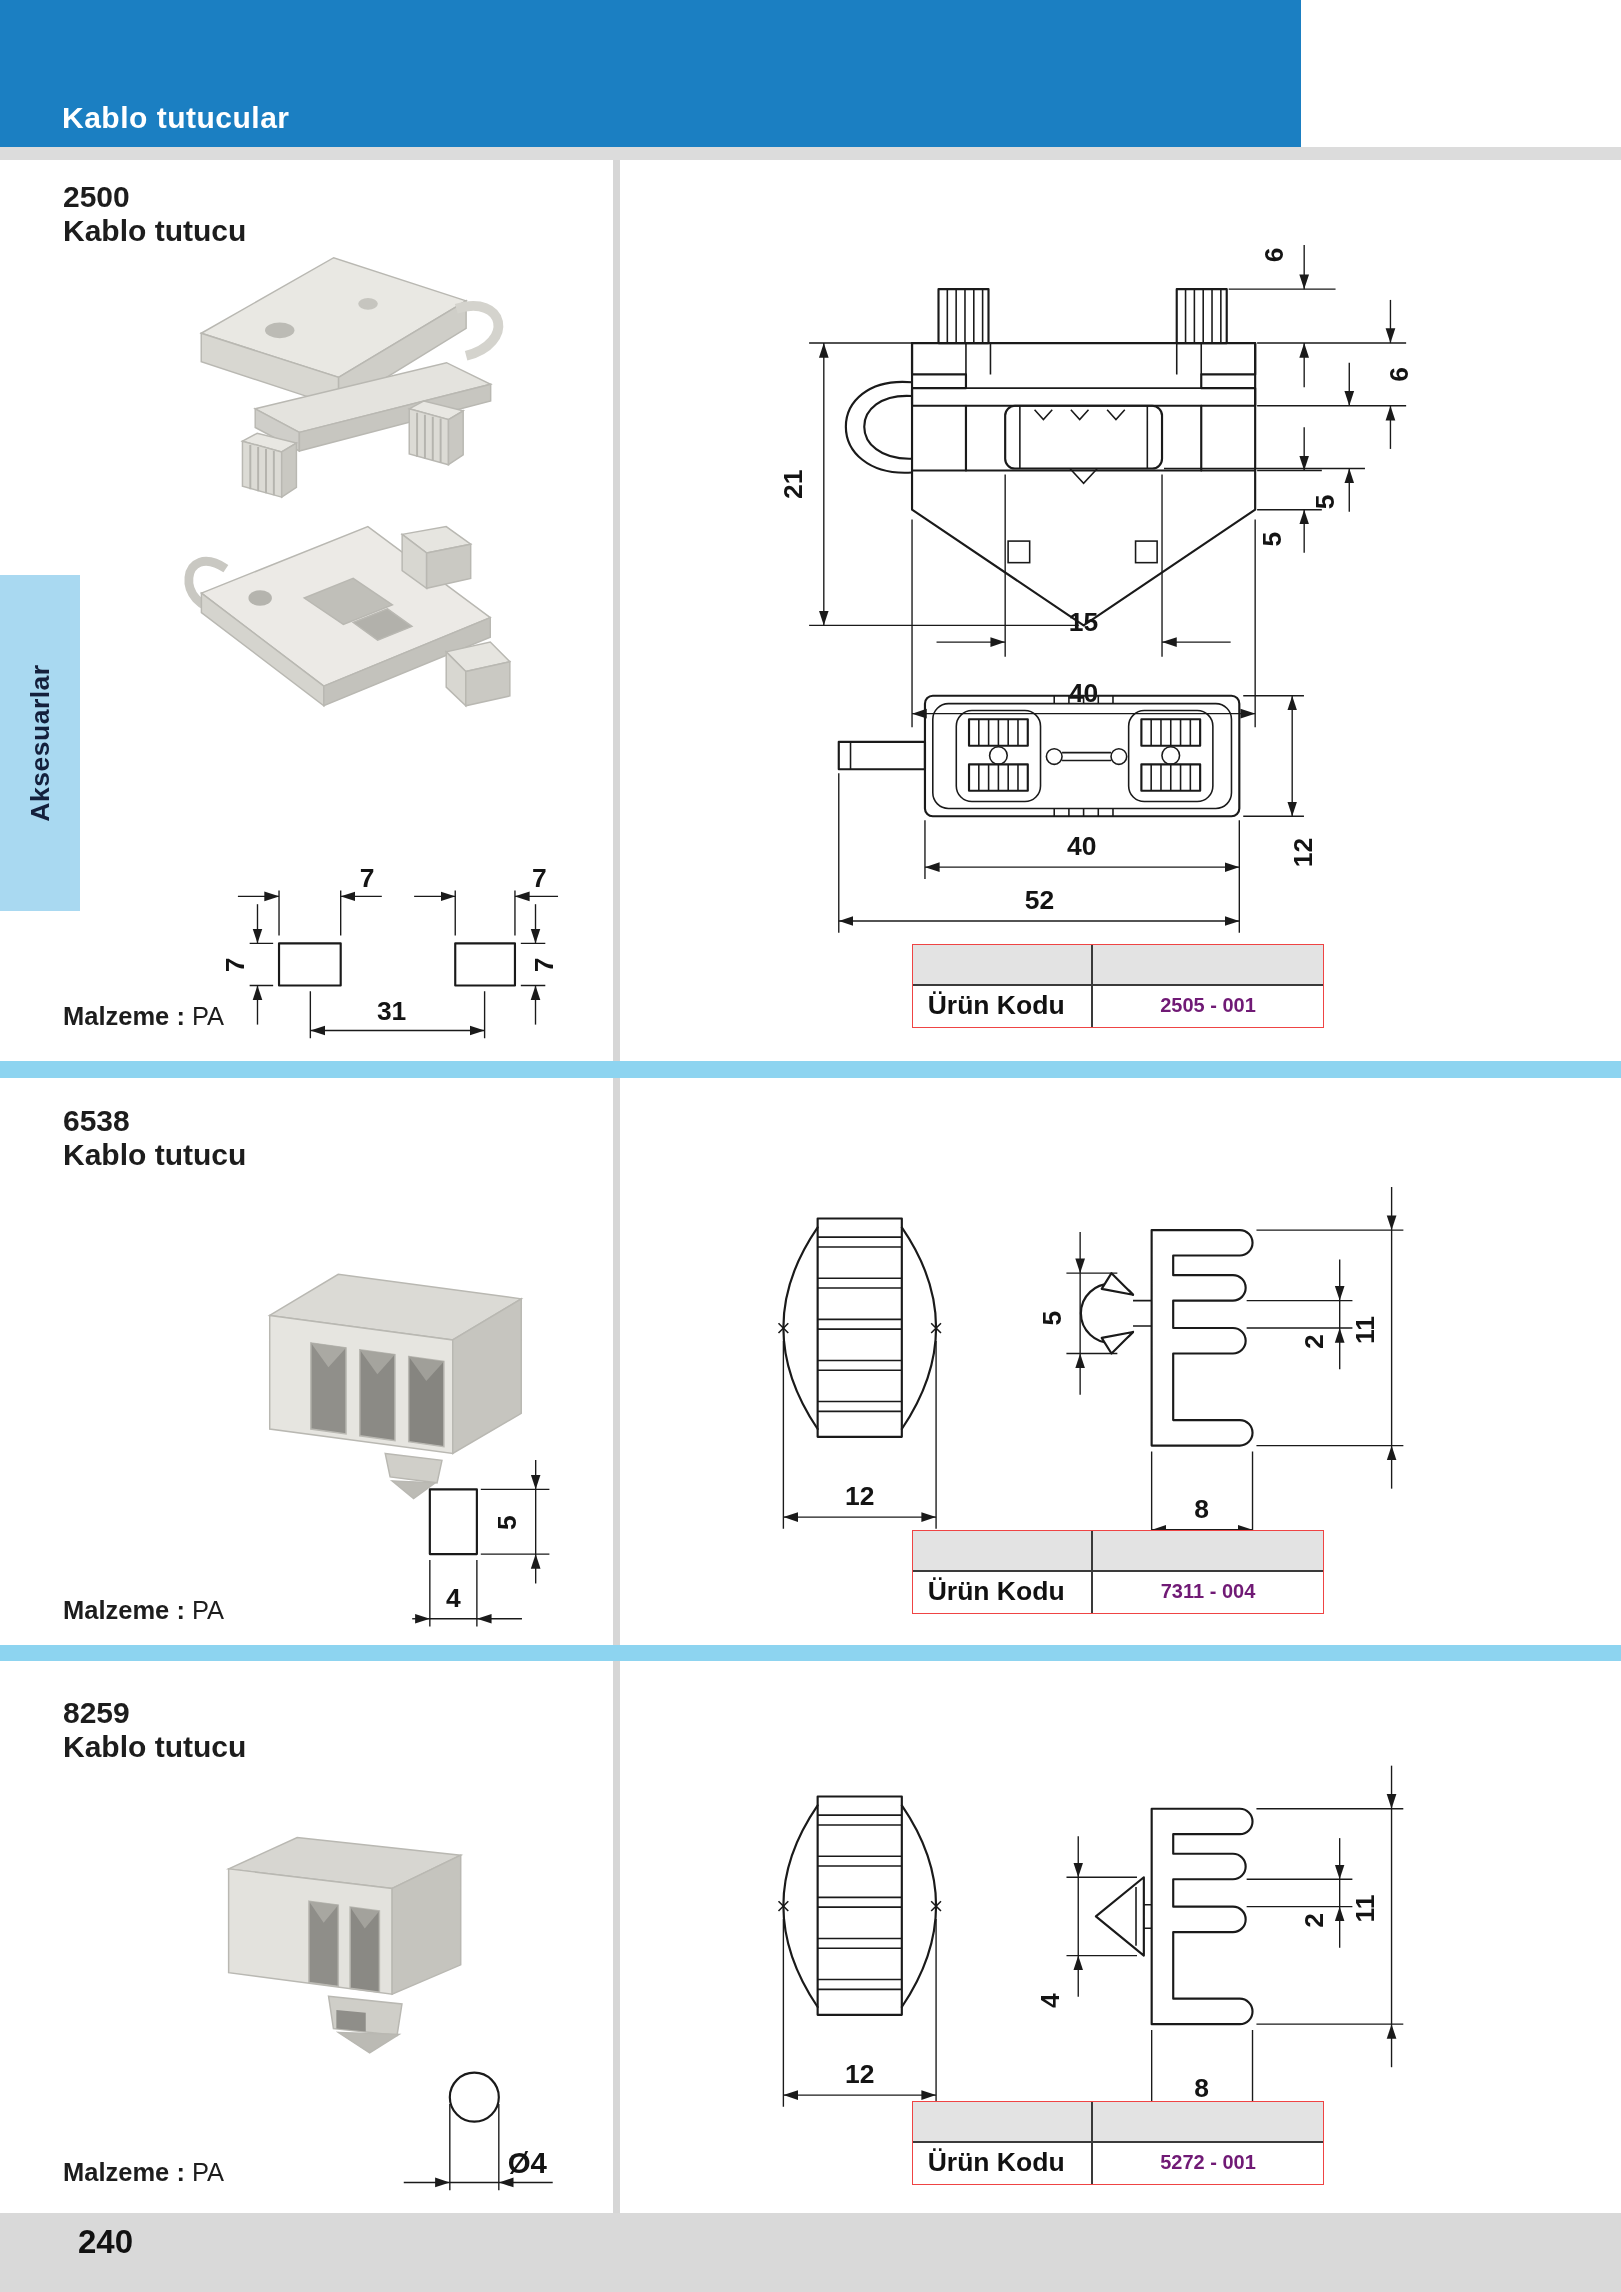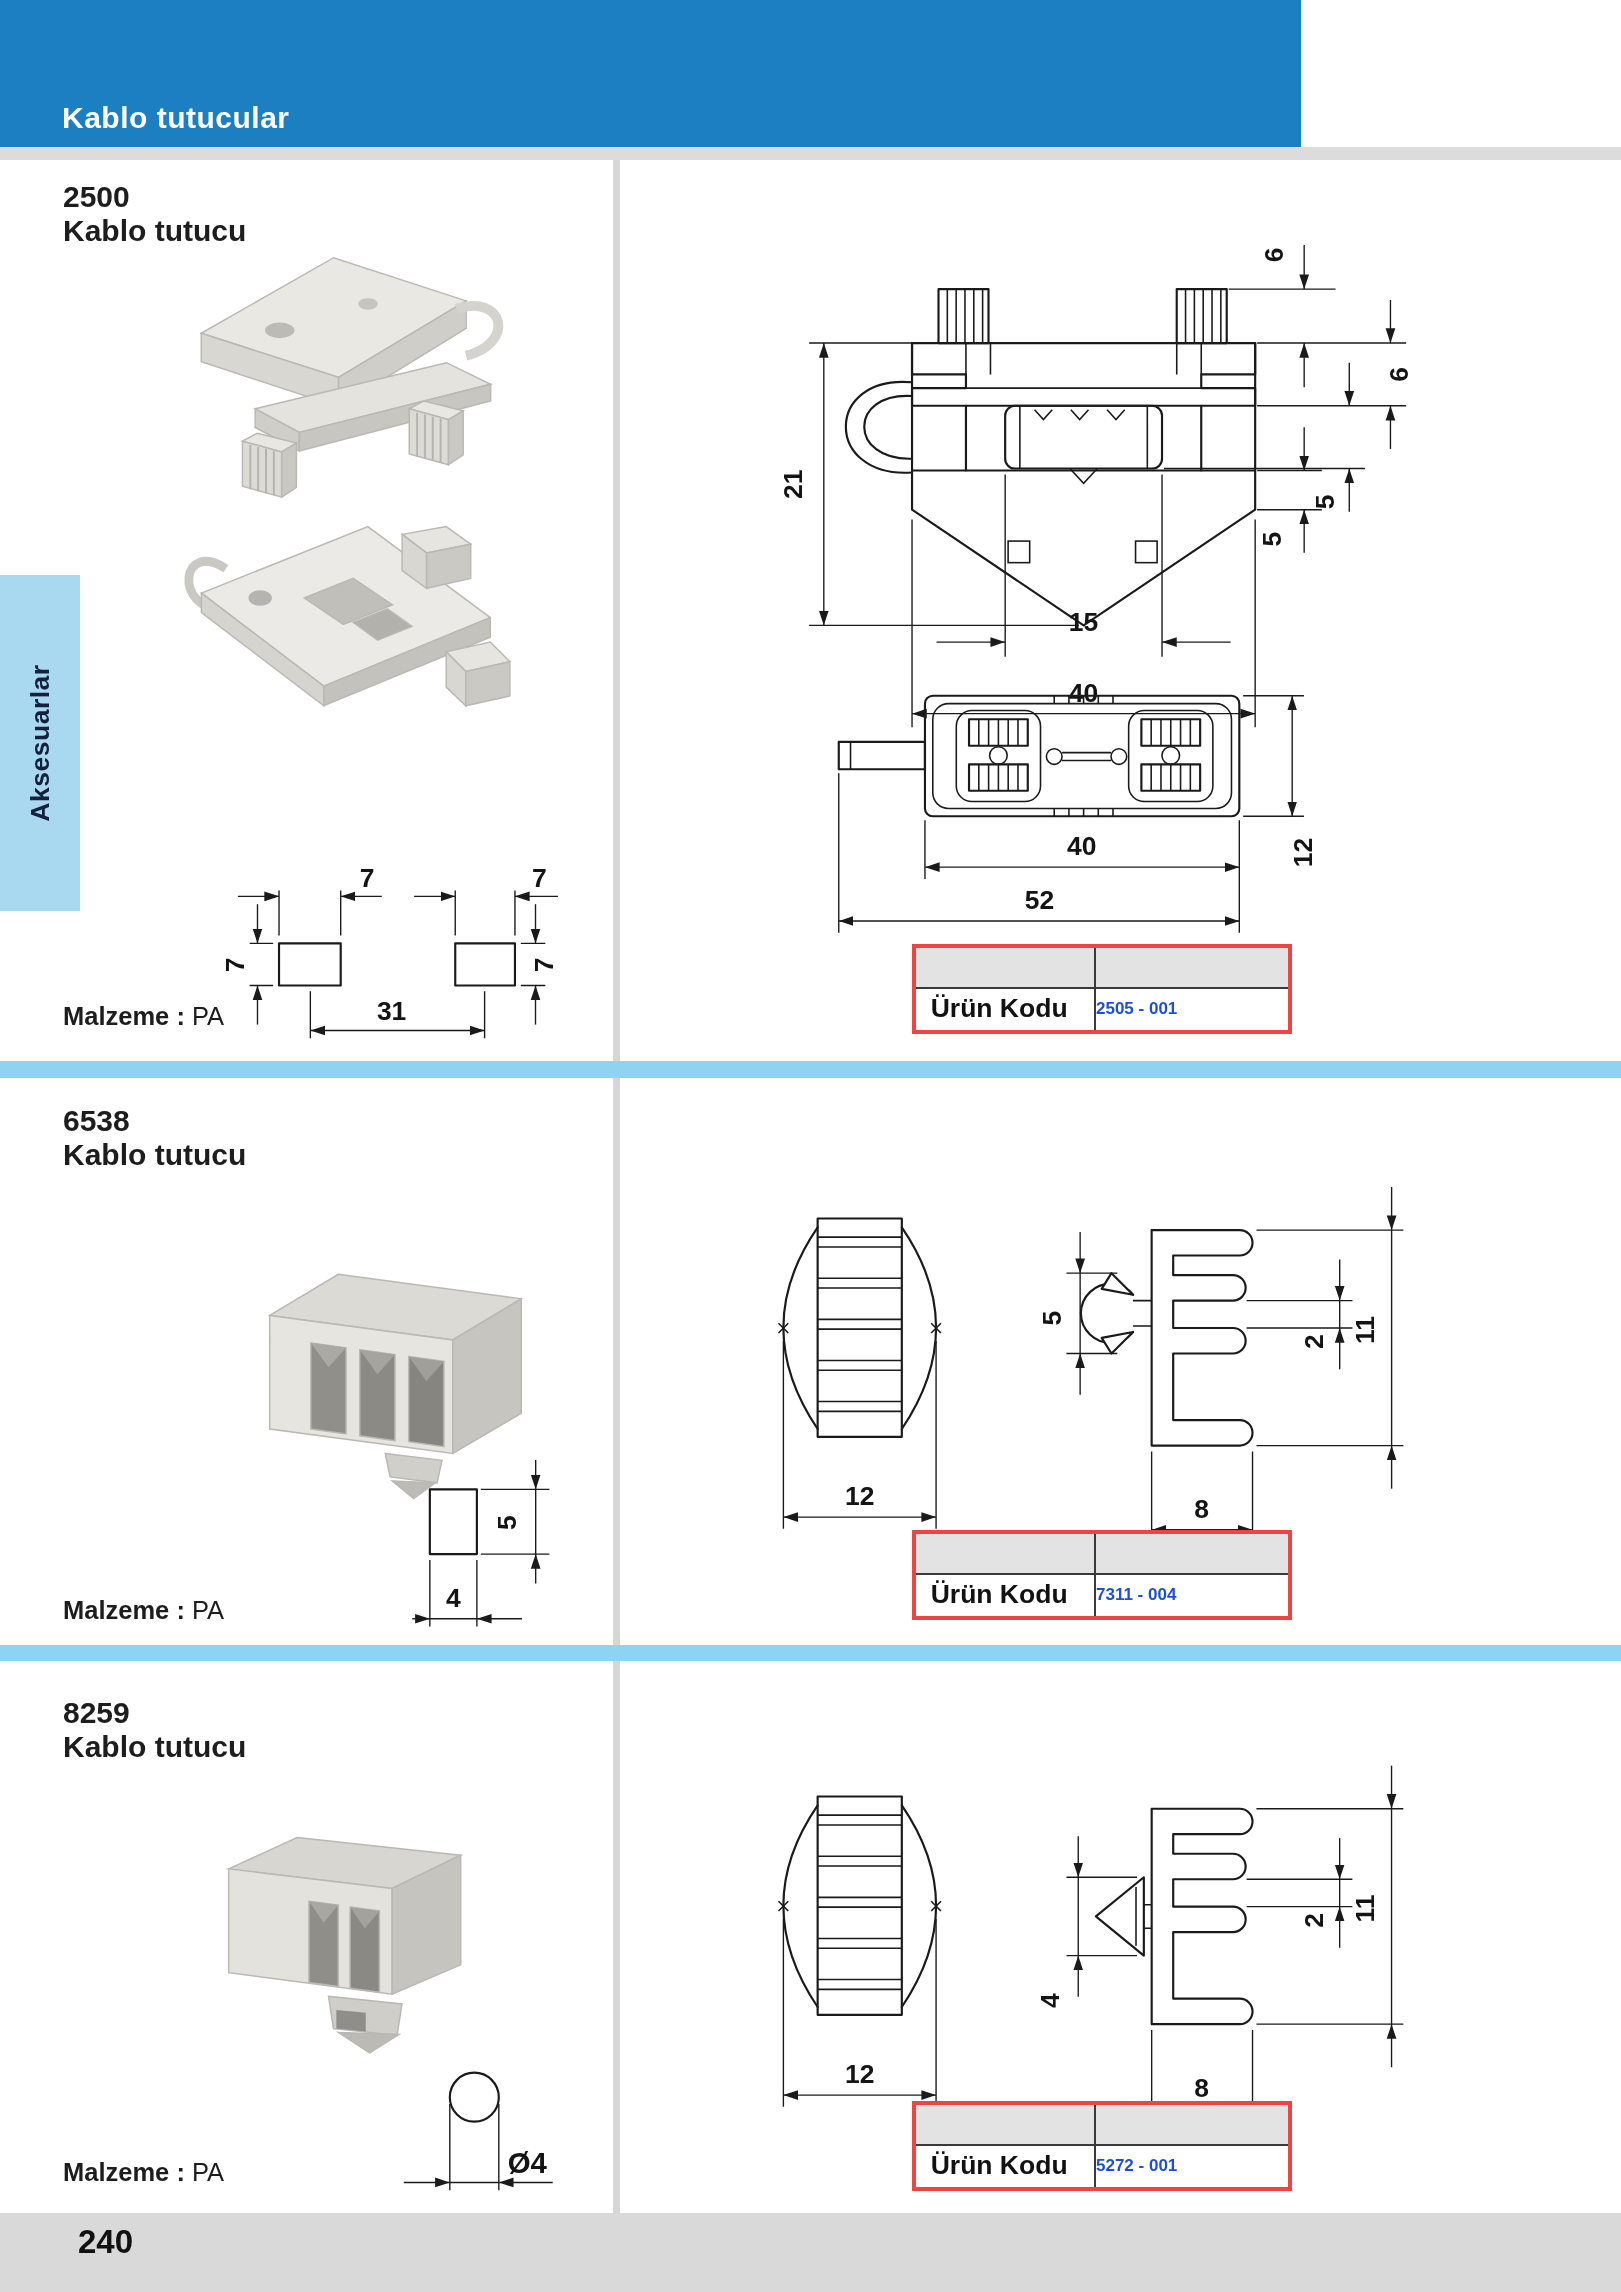--- a/index.html
+++ b/index.html
@@ -11,27 +11,27 @@
 .brand{position:absolute;right:110px;bottom:3.9px;color:#fff;font-size:55px;font-weight:bold;letter-spacing:1px}
 .strip{left:0;top:147px;width:1621px;height:12.7px;background:var(--strip-gray,#dcdcdc)}
 .vdiv{left:613px;top:160px;width:6.9px;height:2053px;background:var(--divider-gray,#d6d6d6)}
 .sep{left:0;width:1621px;height:16.7px;background:var(--separator-blue,#8dd4f0)}
 .tab{left:0;top:575px;width:80px;height:336px;background:var(--sidebar-blue,#a9d9f1)}
 .tab span{position:absolute;left:50%;top:50%;transform:translate(-50%,-50%) rotate(-90deg);white-space:nowrap;font-weight:bold;font-size:26.5px;color:var(--sidebar-text,#14203c);letter-spacing:0.5px}
 .sec-title{color:var(--title,#1d1d1d);font-size:30px;font-weight:bold;line-height:1.13}
 .sec-title span{display:block}
 .mat{font-size:25.5px;color:#1d1d1d}
 .mat .l{font-weight:bold}
-.ptable{width:380px;border:4px solid #ef4444;background:#fff}
+.ptable{width:412px;border:1px solid #ef4444;background:#fff}
 .ptr{display:flex;height:41px}
 .ptr.head{background:var(--table-head-gray,#e3e3e3);border-bottom:2px solid #3a3a3a}
 .ptc{flex:1 1 auto;height:100%}
 .ptc.c1{flex:0 0 180px;border-right:2px solid #3a3a3a}
 .ptc.lab{font-weight:bold;font-size:26.5px;line-height:39px;padding-left:14.7px;color:#111}
-.ptc.val{font-weight:bold;font-size:17px;line-height:39px;text-align:left;color:#1d4ed8}
+.ptc.val{font-weight:bold;font-size:20px;line-height:39px;text-align:center;color:#701a75}
 .ftr{left:0;top:2213px;width:1621px;height:79px;background:var(--footer-gray,#d9d9d9)}
 .pageno{left:78px;top:2223px;font-size:33px;font-weight:bold;color:#111}
 svg{overflow:visible}
 .ol{stroke:var(--line,#1a1a1a);stroke-width:2.2;fill:none;stroke-linejoin:round;stroke-linecap:round}
 .olw{stroke:var(--line,#1a1a1a);stroke-width:2.2;fill:#fff;stroke-linejoin:round}
 .thin{stroke:var(--line,#1a1a1a);stroke-width:1.6;fill:none}
 .dl{stroke:var(--line,#1a1a1a);stroke-width:1.4;fill:none}
 .dla{marker-start:url(#ar);marker-end:url(#ar)}
 .me{marker-end:url(#ar)}
 text.dim{font-family:"Liberation Sans",sans-serif;font-weight:bold;font-size:27px;fill:#141414}

